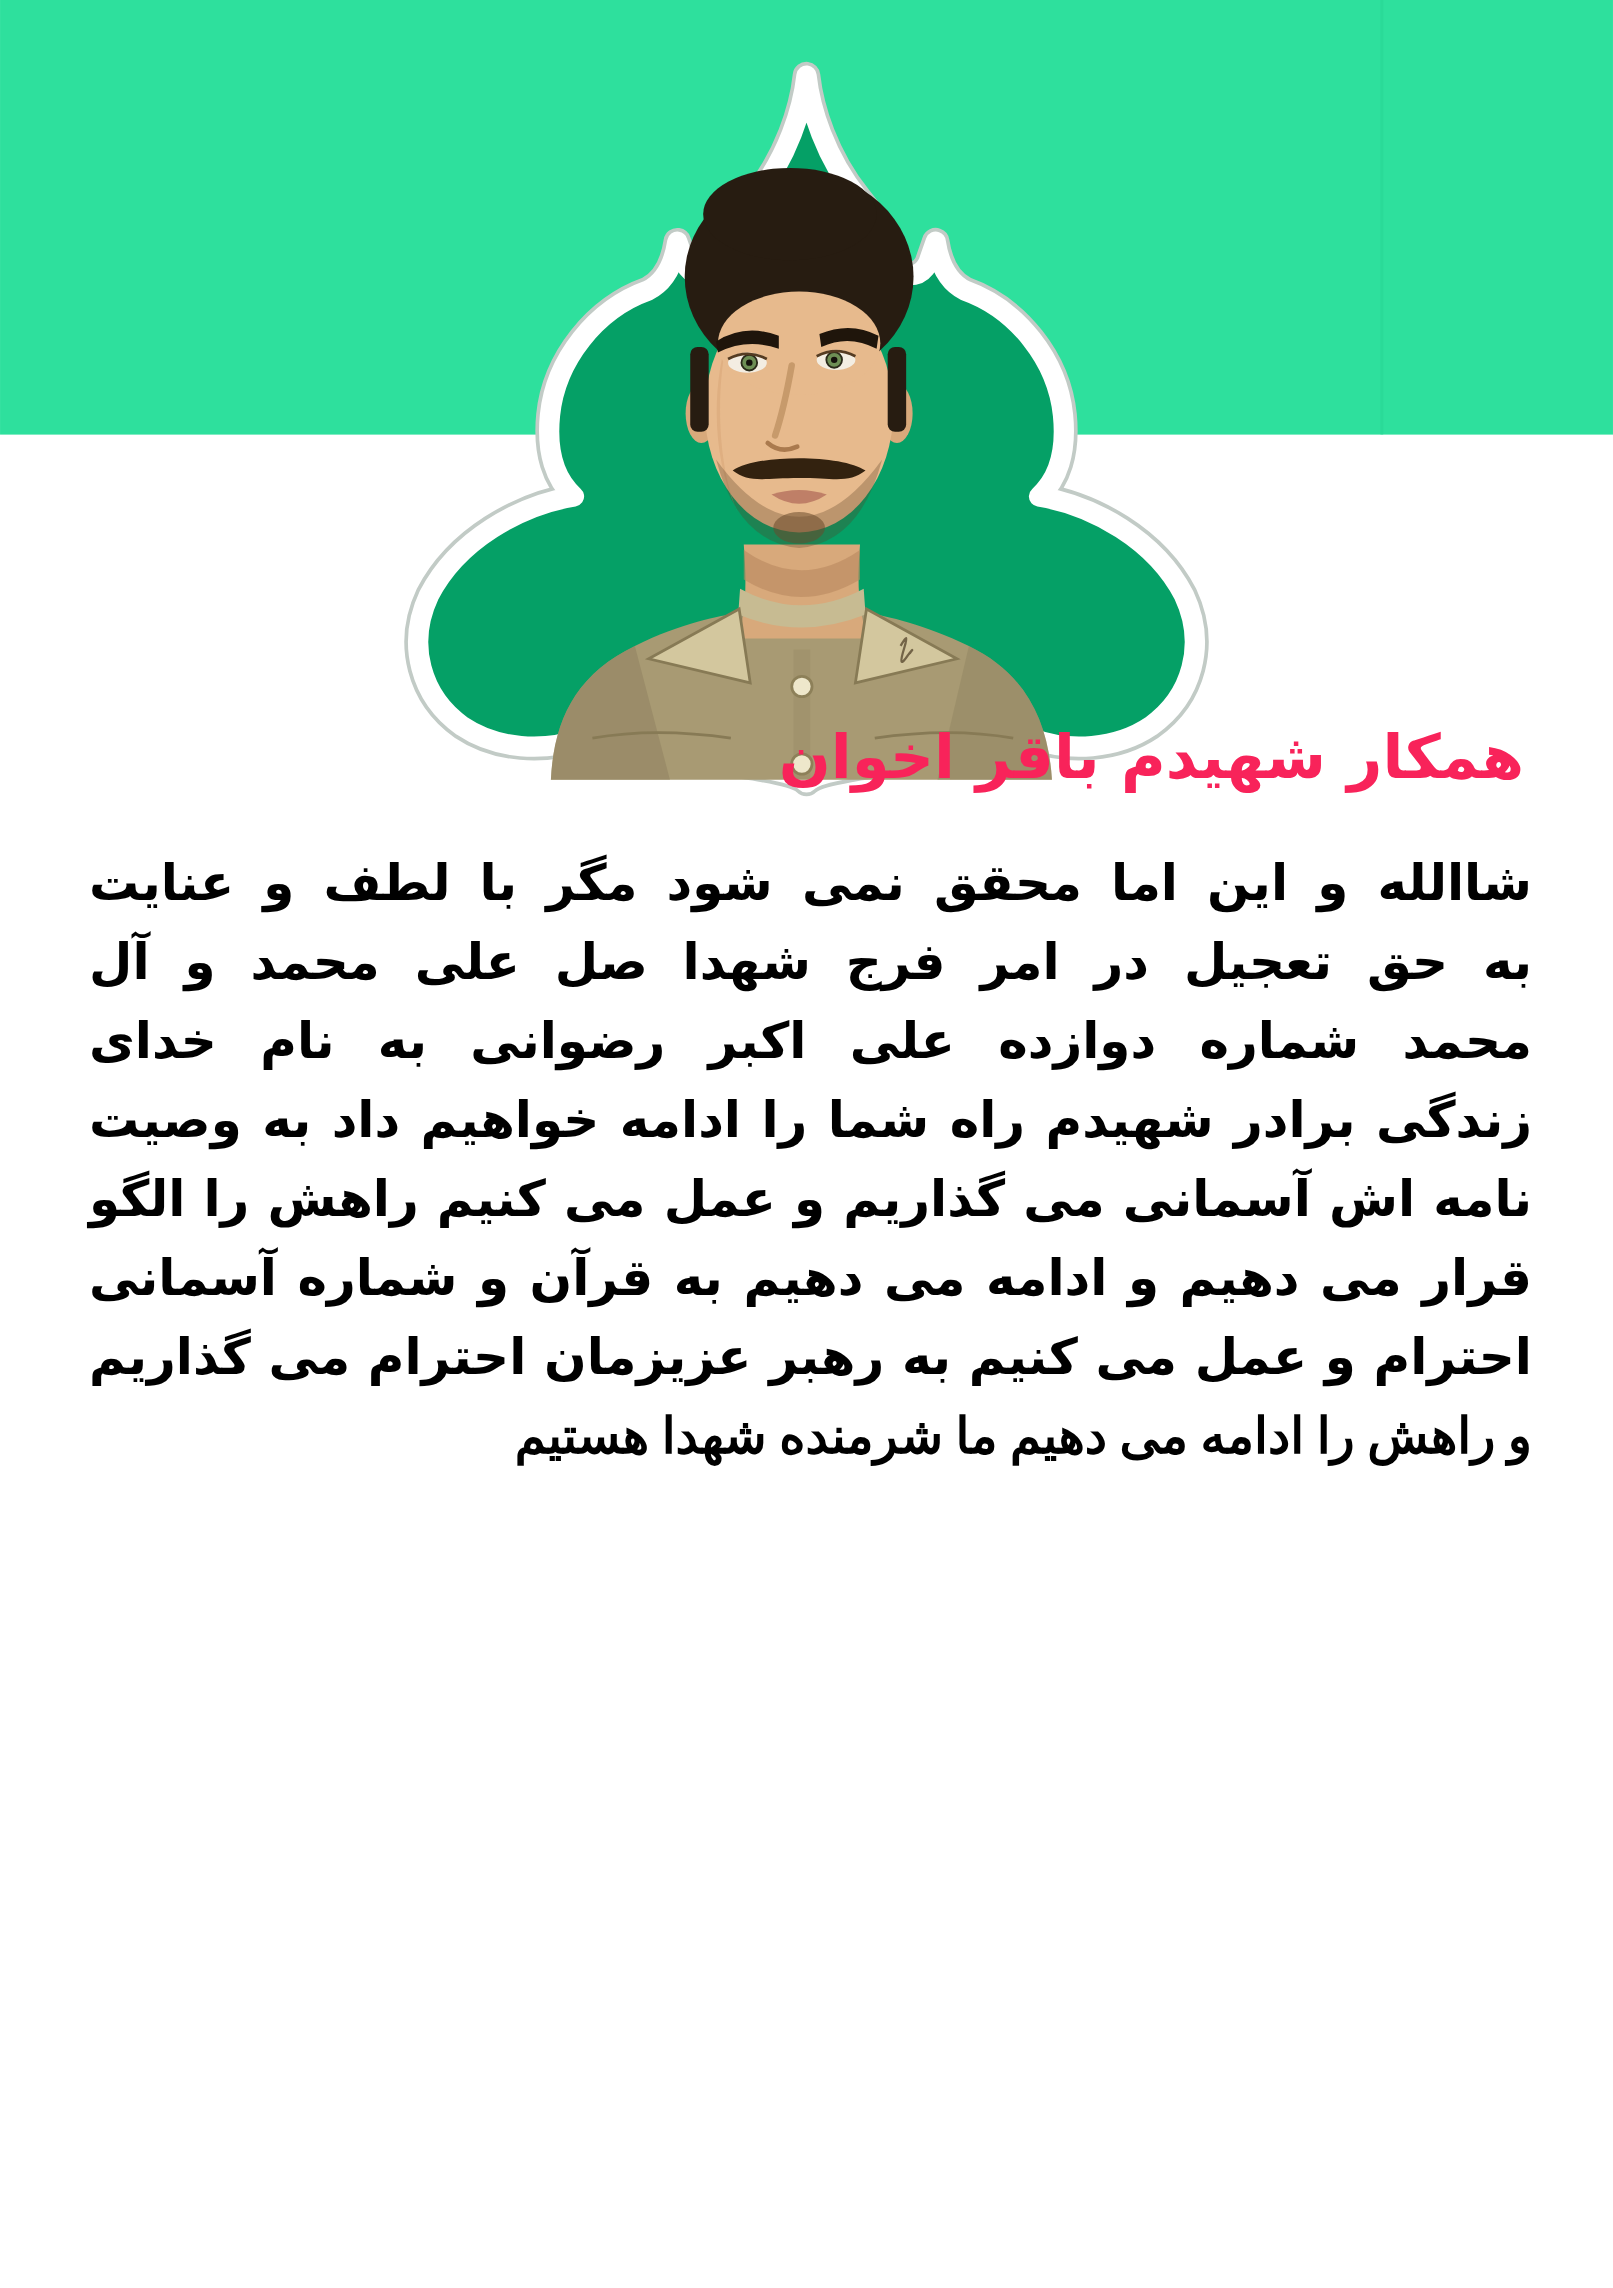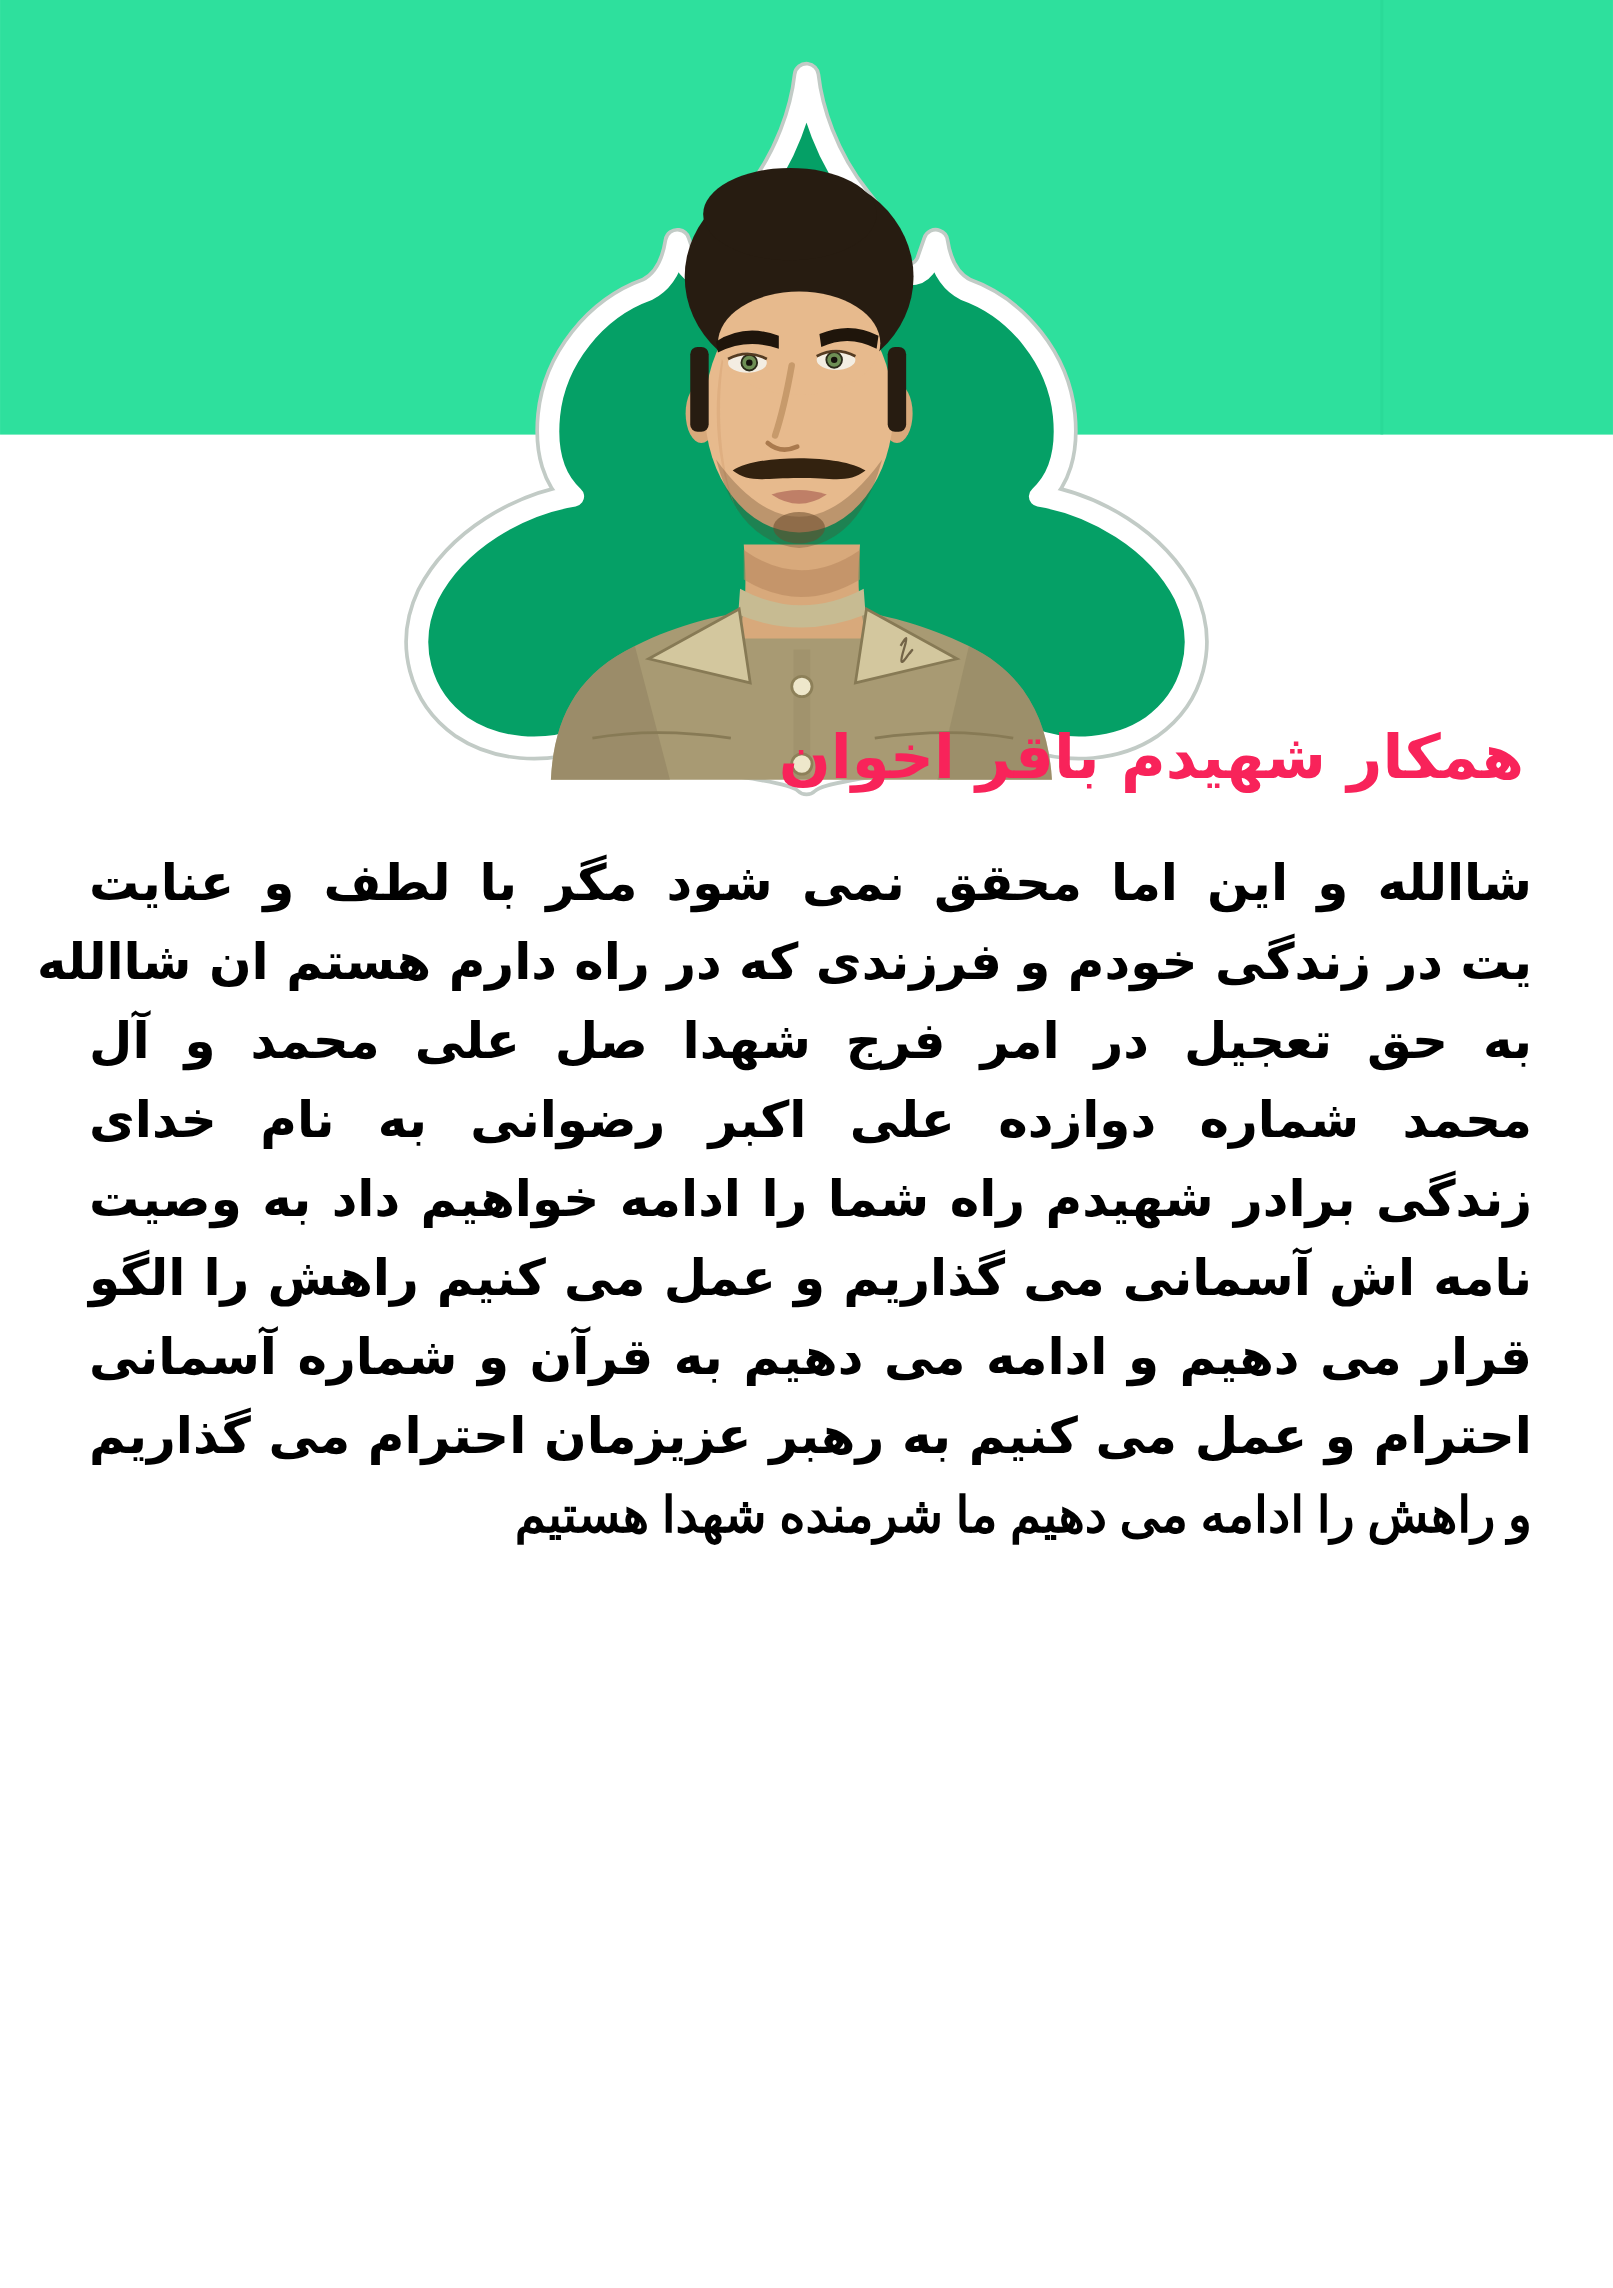--- a/index.html
+++ b/index.html
@@ -175,21 +175,20 @@
       <path fill="#bf7f67" d="M 836 536 Q 866 526 896 536 Q 866 556 836 536 Z"></path>
 
       <ellipse cx="866" cy="572" rx="28" ry="17" fill="#6a4a2c" opacity="0.55"></ellipse>
     </g>
   </svg>
 
   <h1 class="page-title">همکار شهیدم باقر اخوان</h1>
 
   <div class="body-text">
       <div class="t-line">شاالله و این اما محقق نمی شود مگر با لطف و عنایت</div>
-      <div class="t-line">یت در زندگی خودم و فرزندی که در راه دارم هستم ان شاالله</div>
       <div class="t-line">به حق تعجیل در امر فرج شهدا صل علی محمد و آل</div>
       <div class="t-line">محمد شماره دوازده علی اکبر رضوانی به نام خدای</div>
       <div class="t-line">زندگی برادر شهیدم راه شما را ادامه خواهیم داد به وصیت</div>
       <div class="t-line">نامه اش آسمانی می گذاریم و عمل می کنیم راهش را الگو</div>
       <div class="t-line">قرار می دهیم و ادامه می دهیم به قرآن و شماره آسمانی</div>
       <div class="t-line">احترام و عمل می کنیم به رهبر عزیزمان احترام می گذاریم</div>
       <div class="t-line last">و راهش را ادامه می دهیم ما شرمنده شهدا هستیم</div>
     </div>
 
   <p class="signature">لیلا خیشه</p>

